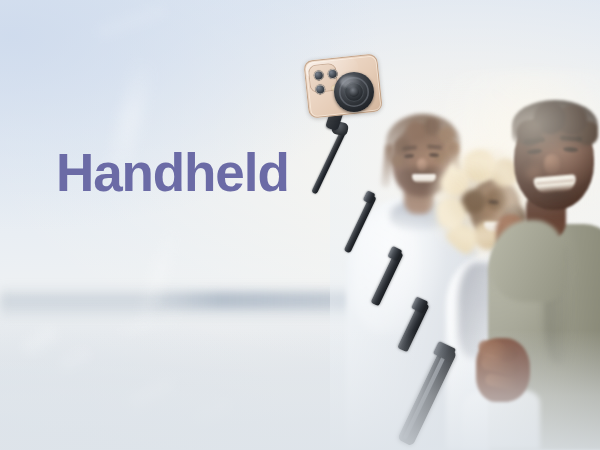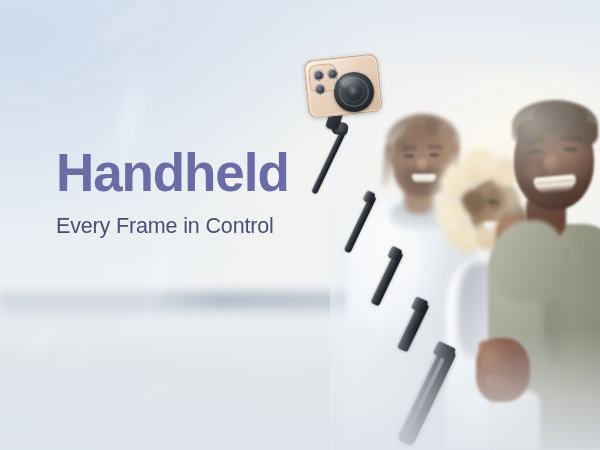--- a/index.html
+++ b/index.html
@@ -624,16 +624,15 @@
     </div>
   </div>
 
   <div class="group-rim"></div>
   <div class="ground-haze"></div>
 
   <div class="copy">
     <div class="headline">
       <span class="l1">Handheld</span>
     </div>
-    <div class="subhead">Every Frame in Control</div>
   </div>
 
 </div>
 
 </body></html>

